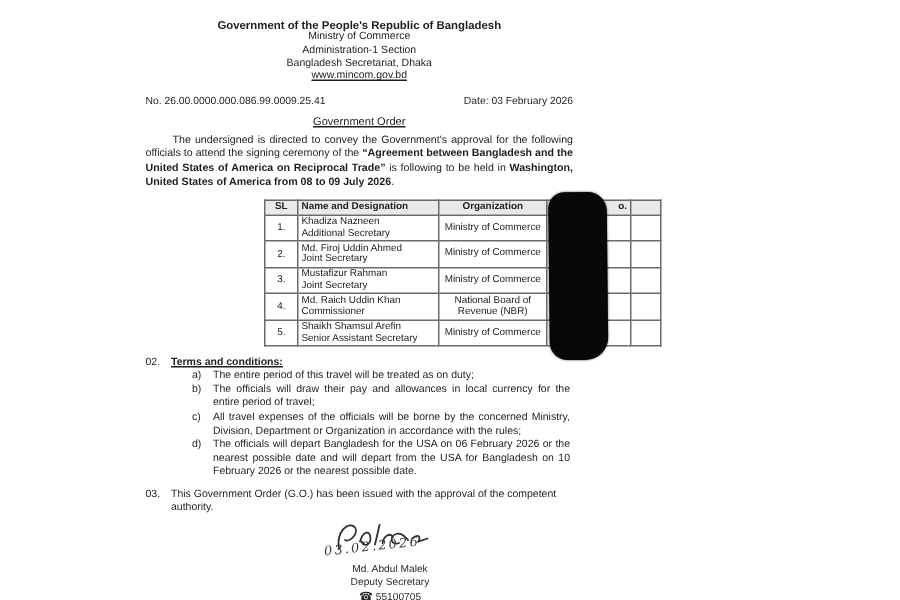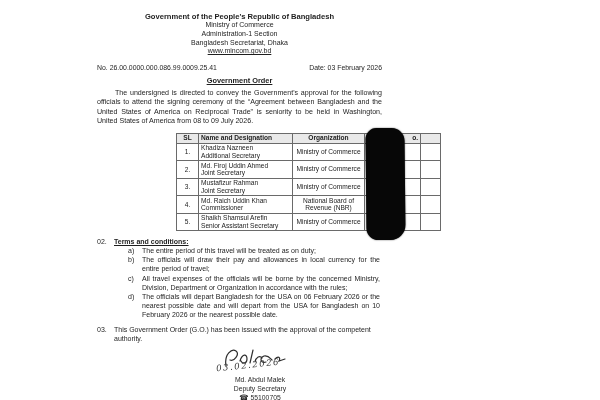--- a/index.html
+++ b/index.html
@@ -14,24 +14,24 @@
   .page { position:relative; width:477px; height:400px; padding:12px 95px 0 97px; }
 
   
   .doc-header { text-align:center; line-height:1.24; }
   .doc-header .l1 { font-weight:bold; font-size:7.6px; }
   .doc-header .l  { font-size:7px; }
   .doc-header .web { font-size:7px; text-decoration:underline; display:inline-block; }
 
   .ref-row { display:flex; justify-content:space-between; font-size:6.9px; margin-top:8px; }
 
-  .title { text-align:center; font-weight:bold; text-decoration:underline; font-size:7.4px; margin-top:5px; }
+  .title { text-align:center; font-weight:normal; text-decoration:underline; font-size:7.4px; margin-top:5px; }
 
   .intro { font-size:7.1px; line-height:1.3; text-align:justify; margin-top:4px; text-indent:18px; }
-  .intro b { font-weight:normal; }
+  .intro b { font-weight:bold; }
 
   
   .table-wrap { position:relative; margin-top:7px; margin-left:79px; width:264px; }
   table.officials { border-collapse:collapse; width:264px; font-size:6.6px; color:#222; table-layout:fixed; }
   table.officials th, table.officials td { border:0.8px solid #6a6a6a; padding:0.5px 2px; vertical-align:middle; }
   table.officials th { background:#e9e9e9; font-weight:bold; line-height:1.15; }
   .col-sl   { width:22px; text-align:center; }
   .col-name { width:94px; text-align:left; }
   .col-org  { width:72px; text-align:center; }
   .col-red  { width:56px; text-align:right; }
@@ -82,21 +82,21 @@
     <div class="l"><span class="web">www.mincom.gov.bd</span></div>
   </div>
 
   <div class="ref-row">
     <span>No. 26.00.0000.000.086.99.0009.25.41</span>
     <span>Date: 03 February 2026</span>
   </div>
 
   <div class="title">Government Order</div>
 
-  <div class="intro"><span>The undersigned is directed to convey the Government's approval for the following officials to attend the signing ceremony of the </span><b>“Agreement between Bangladesh and the United States of America on Reciprocal Trade”</b><span> is seniority to be held in </span><b>Washington, United States of America from 08 to 09 July 2026</b><span>.</span></div>
+  <div class="intro"><span>The undersigned is directed to convey the Government's approval for the following officials to attend the signing ceremony of the </span><b>“Agreement between Bangladesh and the United States of America on Reciprocal Trade”</b><span> is following to be held in </span><b>Washington, United States of America from 08 to 09 July 2026</b><span>.</span></div>
 
   <div class="table-wrap">
     <table class="officials">
       <tbody>
           <tr>
         <th class="col-sl">SL</th>
         <th class="col-name">Name and Designation</th>
         <th class="col-org">Organization</th>
         <th class="col-red">o.</th>
         <th class="col-last"></th>

